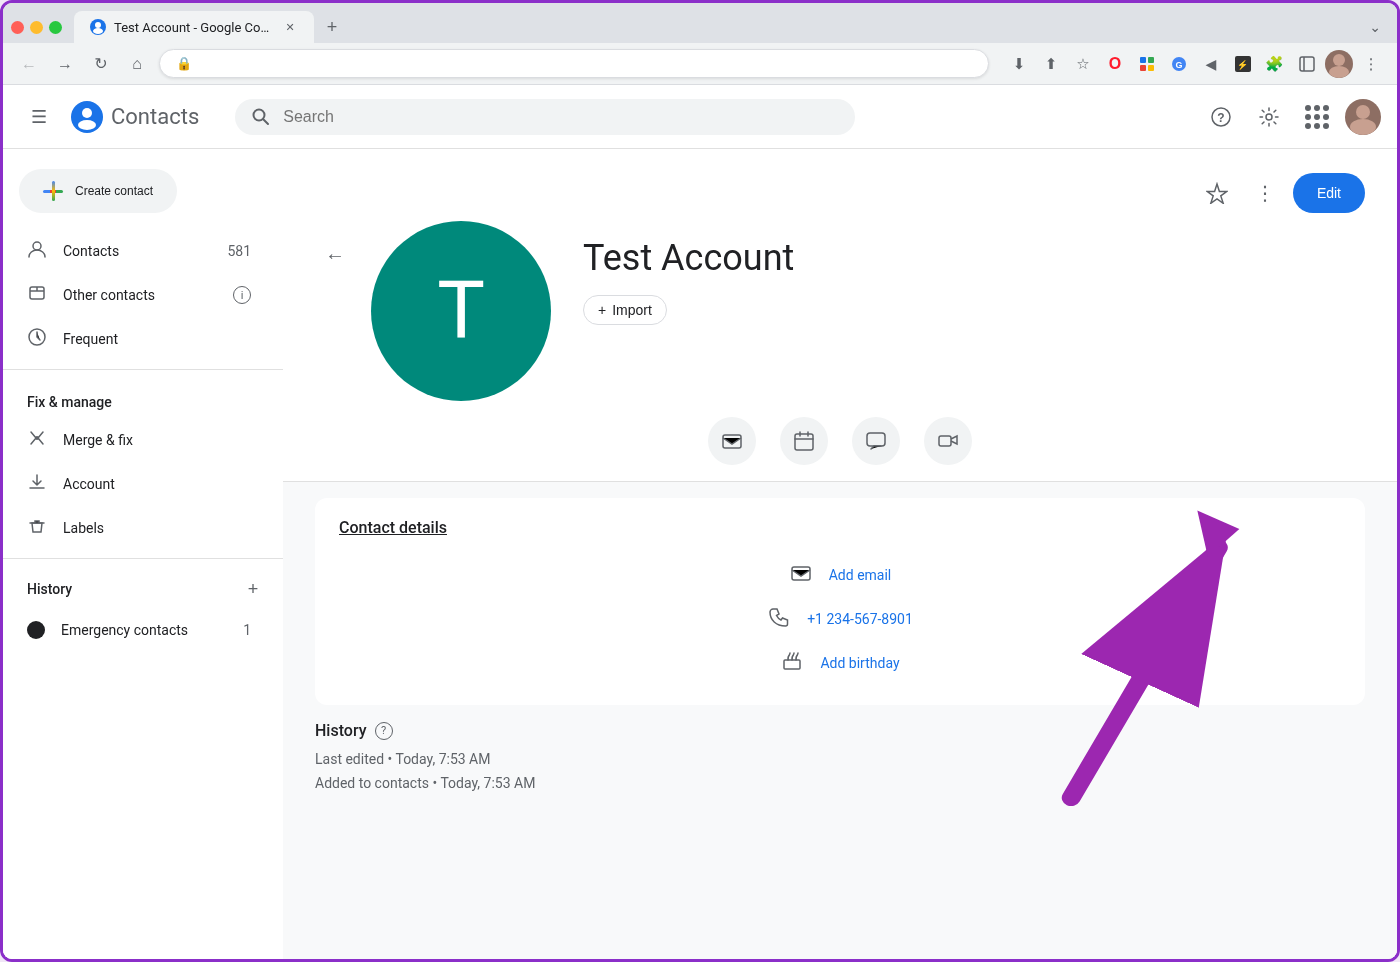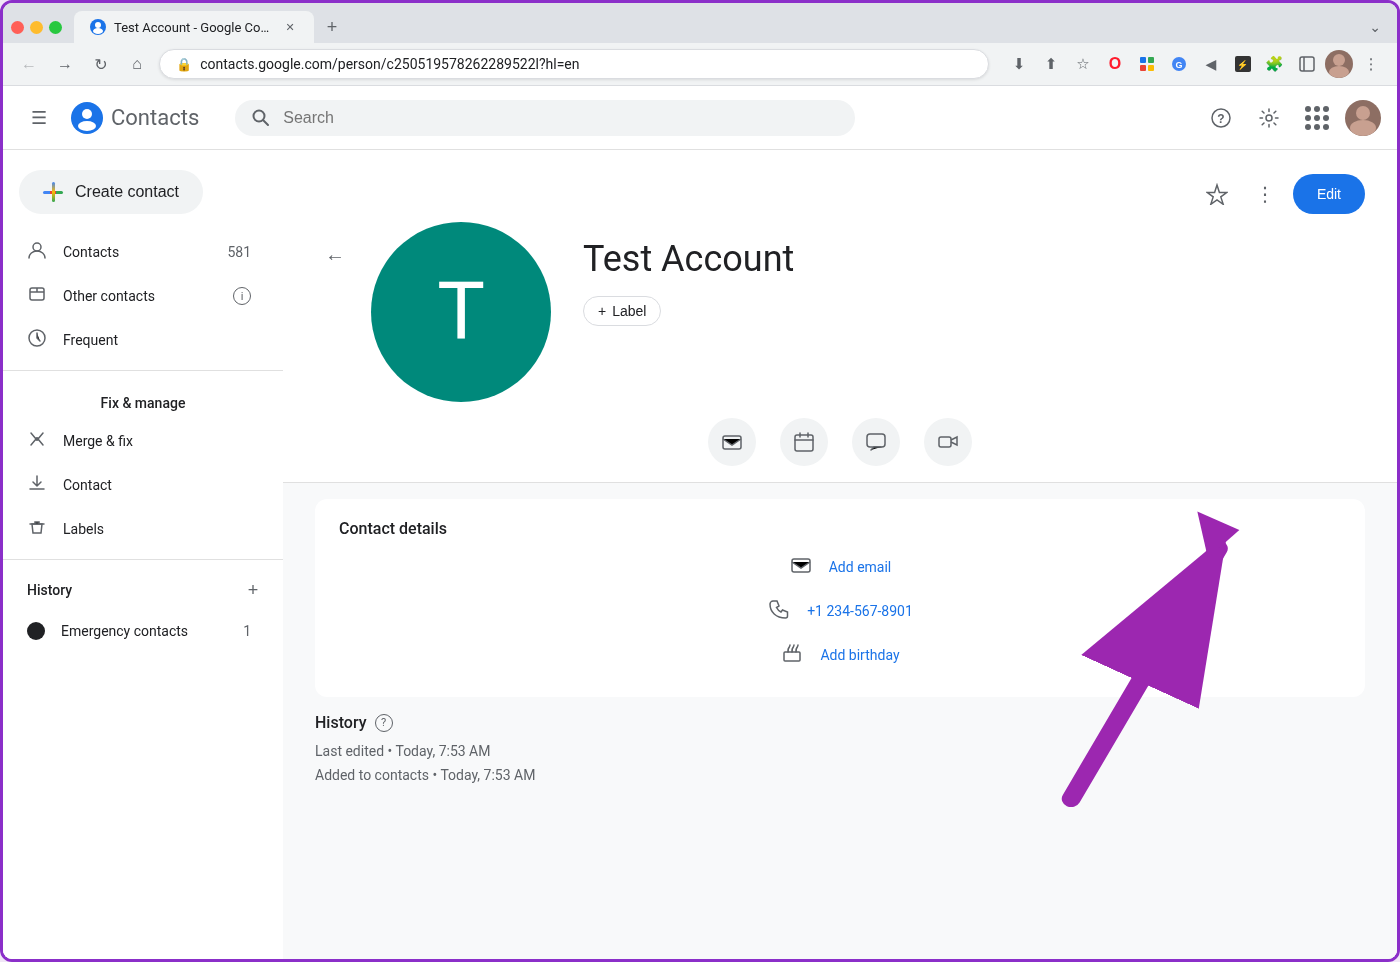--- a/index.html
+++ b/index.html
@@ -298,21 +298,21 @@
     .create-contact-btn {
       margin: 12px 16px 16px 16px;
       background: #f1f3f4;
       border: none;
       border-radius: 24px;
       padding: 12px 24px;
       display: flex;
       align-items: center;
       gap: 12px;
       cursor: pointer;
-      font-size: 16px;
+      font-size: 12px;
       color: #202124;
       font-weight: 500;
       transition: background 0.2s;
     }
     .plus-icon-multi {
       display: flex;
       align-items: center;
       justify-content: center;
       width: 20px;
       height: 20px;
@@ -366,21 +366,20 @@
       justify-content: center;
       font-size: 11px;
       color: #5f6368;
     }
 
     .sidebar-section-title {
       padding: 16px 24px 8px 24px;
       font-size: 14px;
       color: #202124;
       font-weight: 500;
-      text-align: center;
     }
 
     .sidebar-divider {
       height: 1px;
       background: #e0e0e0;
       margin: 8px 0;
     }
 
     .labels-header {
       display: flex;
@@ -549,21 +548,22 @@
     .contact-details-section {
       margin: 16px 32px;
       background: white;
       border-radius: 12px;
       padding: 20px 24px;
     }
     .section-title {
       font-size: 16px;
       font-weight: 500;
       color: #202124;
-      margin-bottom: 7px;
+      margin-bottom: 16px;
+      text-decoration: underline;
     }
     .detail-row {
       display: flex;
       align-items: center;
       gap: 16px;
       padding: 10px 0;
       justify-content: center;
     }
     .detail-icon {
       color: #5f6368;
@@ -654,21 +654,20 @@
     <button class="tab-new">+</button>
     <button class="tab-overflow">⌄</button>
   </div>
   <div class="address-bar-row">
     <button class="nav-btn disabled">←</button>
     <button class="nav-btn">→</button>
     <button class="nav-btn">↻</button>
     <button class="nav-btn">⌂</button>
     <div class="address-box">
       <span class="lock-icon">🔒</span>
-      <span class="address-text">contacts.google.com/person/c250519578262289522l?hl=en</span>
     </div>
     <div class="toolbar-icons">
       <button class="toolbar-icon-btn">⬇</button>
       <button class="toolbar-icon-btn">⬆</button>
       <button class="toolbar-icon-btn">☆</button>
 
       <button class="toolbar-icon-btn" style="color:#ff1b2d; font-weight:bold; font-size:16px;">O</button>
 
       <button class="toolbar-icon-btn" style="position:relative;">
         <svg width="18" height="18" viewBox="0 0 18 18">
@@ -821,21 +820,21 @@
         <span class="sidebar-label">Merge &amp; fix</span>
       </div>
 
       <div class="sidebar-nav-item">
         <span class="sidebar-icon">
           <svg width="20" height="20" viewBox="0 0 20 20">
               <path d="M10 3v10M6 9l4 4 4-4" fill="none" stroke="#5f6368" stroke-width="1.5" stroke-linecap="round" stroke-linejoin="round"></path>
               <path d="M3 16h14" stroke="#5f6368" stroke-width="1.5" stroke-linecap="round"></path>
             </svg>
         </span>
-        <span class="sidebar-label">Contact</span>
+        <span class="sidebar-label">Account</span>
       </div>
 
       <div class="sidebar-nav-item">
         <span class="sidebar-icon">
           <svg width="20" height="20" viewBox="0 0 20 20">
               <path d="M5 7h10l-1 9H6L5 7z" fill="none" stroke="#5f6368" stroke-width="1.5"></path>
               <path d="M3 7h14M8 7V5h4v2" stroke="#5f6368" stroke-width="1.5" stroke-linecap="round"></path>
             </svg>
         </span>
         <span class="sidebar-label">Labels</span>
@@ -874,21 +873,21 @@
                   <span>Edit</span>
                 </button>
               </div>
 
               <div style="display:flex; align-items:flex-start; gap:32px;">
                 <div class="avatar-circle">T</div>
                 <div style="padding-top:16px;">
                   <div class="contact-name">Test Account</div>
                   <button class="label-tag-btn">
                     <span>+</span>
-                    <span>Label</span>
+                    <span>Import</span>
                   </button>
                 </div>
               </div>
             </div>
           </div>
 
           <div class="contact-quick-actions">
             <button class="quick-action-btn">
               <svg width="22" height="22" viewBox="0 0 22 22">
                   <rect x="2" y="5" width="18" height="13" rx="2" fill="none" stroke="#5f6368" stroke-width="1.5"></rect>

